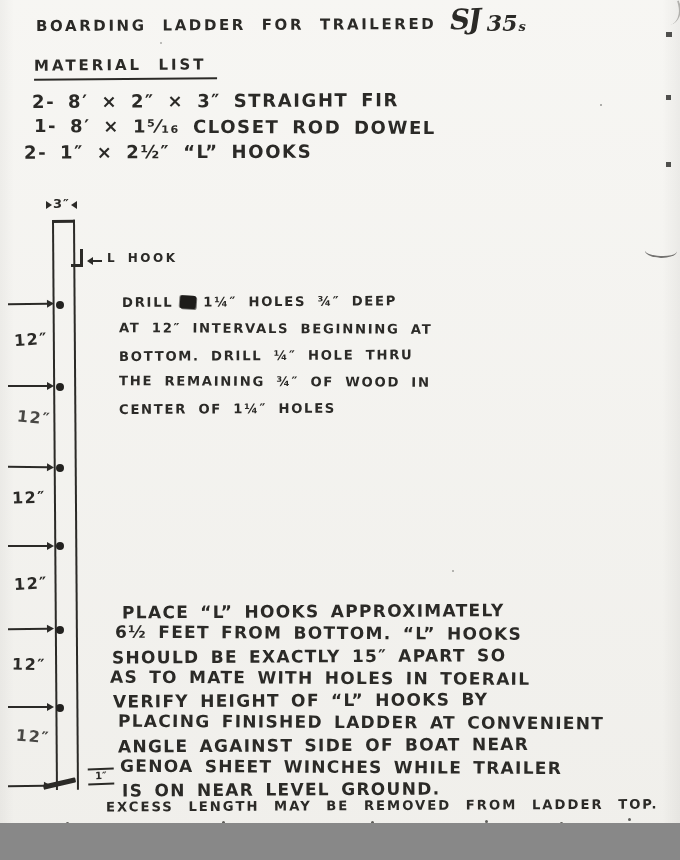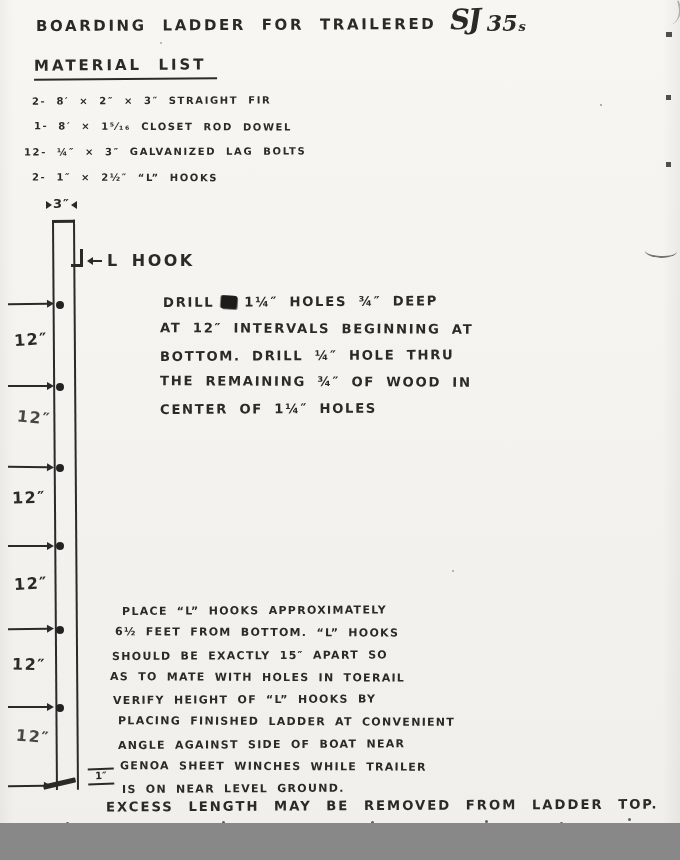--- a/index.html
+++ b/index.html
@@ -19,21 +19,21 @@
   .title-row{position:absolute;left:36px;top:6px;display:flex;align-items:flex-end;white-space:nowrap;}
   .title-text{font-size:15px;letter-spacing:2.6px;word-spacing:8px;font-weight:bold;transform:rotate(-0.3deg);}
   .logo{margin-left:14px;display:flex;align-items:flex-end;line-height:1;}
   .logo-sj{font-family:"DejaVu Serif", serif;font-style:italic;font-weight:bold;font-size:28px;letter-spacing:-2px;transform:rotate(-2deg);}
   .logo-model{font-family:"DejaVu Serif", serif;font-style:italic;font-weight:bold;font-size:22px;margin-left:7px;}
   .logo-suffix{font-family:"DejaVu Serif", serif;font-style:italic;font-weight:bold;font-size:13px;margin-left:1px;padding-bottom:1px;}
   
   .mat-heading{position:absolute;left:34px;top:56px;font-size:15px;font-weight:bold;letter-spacing:3px;word-spacing:8px;
     border-bottom:2.5px solid #2b2a27;padding:0 10px 4px 0;transform:rotate(-0.4deg);}
   .mat-list{position:absolute;left:24px;top:88px;list-style:none;margin:0;padding:0;
-    font-size:10px;letter-spacing:1.6px;word-spacing:5px;font-weight:bold;line-height:25.7px;white-space:nowrap;}
+    font-size:18px;letter-spacing:1.6px;word-spacing:5px;font-weight:bold;line-height:25.7px;white-space:nowrap;}
   .mat-list li:nth-child(1){padding-left:8px;transform:rotate(-0.3deg);}
   .mat-list li:nth-child(2){padding-left:10px;transform:rotate(0.3deg);}
   .mat-list li:nth-child(3){padding-left:0;transform:rotate(-0.2deg);}
   .mat-list li:nth-child(4){padding-left:8px;transform:rotate(0.25deg);}
   
   .dim3{position:absolute;left:46px;top:196px;display:flex;align-items:center;font-size:13px;font-weight:bold;}
   .tri-r{width:0;height:0;border-top:4px solid transparent;border-bottom:4px solid transparent;border-left:6px solid #2b2a27;}
   .tri-l{width:0;height:0;border-top:4px solid transparent;border-bottom:4px solid transparent;border-right:6px solid #2b2a27;}
   .dim3 .lbl{margin:0 1px 2px 1px;letter-spacing:1px;}
   .strip{position:absolute;left:52px;top:220px;width:19px;height:567px;
@@ -57,35 +57,35 @@
   .l2{left:17px;top:408px;transform:rotate(6deg);opacity:.85;}
   .l3{left:12px;top:488px;transform:rotate(-2deg);}
   .l4{left:14px;top:574px;transform:rotate(-3deg);}
   .l5{left:12px;top:655px;transform:rotate(2deg);}
   .l6{left:16px;top:727px;transform:rotate(5deg);opacity:.85;}
   .hook-shape{position:absolute;left:71px;top:249px;width:9px;height:15px;
     border-right:3.5px solid #2b2a27;border-bottom:3.5px solid #2b2a27;}
   .hook-arrow{position:absolute;left:93px;top:260px;width:9px;height:2px;background:#2b2a27;}
   .hook-arrow::before{content:"";position:absolute;left:-6px;top:-3px;width:0;height:0;
     border-top:4px solid transparent;border-bottom:4px solid transparent;border-right:6px solid #2b2a27;}
-  .hook-label{position:absolute;left:107px;top:251px;font-size:16px;font-weight:bold;letter-spacing:2.5px;word-spacing:4px;}
+  .hook-label{position:absolute;left:107px;top:251px;font-size:12px;font-weight:bold;letter-spacing:2.5px;word-spacing:4px;}
   .dim1{position:absolute;left:88px;top:768px;width:26px;height:13px;
     border-top:2px solid #2b2a27;border-bottom:2px solid #2b2a27;
     font-size:10px;font-weight:bold;text-align:center;line-height:11px;transform:rotate(-2deg);}
   
   .hand{position:absolute;white-space:nowrap;font-weight:bold;}
   .hand > div{letter-spacing:inherit;}
   .hand > div:nth-child(2n){transform:rotate(0.3deg);}
   .hand > div:nth-child(2n+1){transform:rotate(-0.35deg);}
-  .p1{left:119px;top:289px;font-size:13.2px;line-height:26.8px;letter-spacing:1.7px;word-spacing:5px;margin-left:41px;}
+  .p1{left:119px;top:289px;font-size:13.2px;line-height:26.8px;letter-spacing:1.7px;word-spacing:5px;}
   .p1 > div:nth-child(1){padding-left:3px;}
   .p2{left:113px;top:430px;font-size:13.2px;line-height:23.3px;letter-spacing:1.6px;word-spacing:5px;}
   .p2 > div:nth-child(1){padding-left:4px;}
   .p3{left:120px;top:549px;font-size:12.6px;line-height:22px;letter-spacing:1.8px;word-spacing:5px;}
-  .p4{left:110px;top:600px;font-size:11px;line-height:22.3px;letter-spacing:1.3px;word-spacing:4px;}
+  .p4{left:110px;top:600px;font-size:17px;line-height:22.3px;letter-spacing:1.3px;word-spacing:4px;}
   .p4 > div:nth-child(1){padding-left:12px;}
   .p4 > div:nth-child(2){padding-left:5px;}
   .p4 > div:nth-child(3){padding-left:2px;}
   .p4 > div:nth-child(5){padding-left:3px;}
   .p4 > div:nth-child(6){padding-left:8px;}
   .p4 > div:nth-child(7){padding-left:8px;}
   .p4 > div:nth-child(8){padding-left:10px;}
   .p4 > div:nth-child(9){padding-left:12px;}
   .footer-line{position:absolute;left:106px;top:798px;font-size:13.2px;font-weight:bold;letter-spacing:2px;word-spacing:8px;white-space:nowrap;transform:rotate(-0.3deg);}
   .scribble{display:inline-block;width:16px;height:13px;background:#1d1c1a;border-radius:2px;
@@ -119,21 +119,20 @@
       <span class="logo-sj">SJ</span>
       <span class="logo-model">35</span>
       <span class="logo-suffix">s</span>
     </span>
   </div>
 
   <div class="mat-heading">MATERIAL LIST</div>
   <ul class="mat-list">
     <li>2-  8′ × 2″ × 3″  STRAIGHT FIR</li>
     <li>1-  8′ × 1⁵⁄₁₆  CLOSET ROD DOWEL</li>
-    <li>12-  ¼″ × 3″  GALVANIZED LAG BOLTS</li>
     <li>2-  1″ × 2½″  “L” HOOKS</li>
   </ul>
 
   <div class="dim3">
     <span class="tri-r"></span>
     <span class="lbl">3″</span>
     <span class="tri-l"></span>
   </div>
   <div class="strip"></div>
   <div class="base-stroke"></div>

